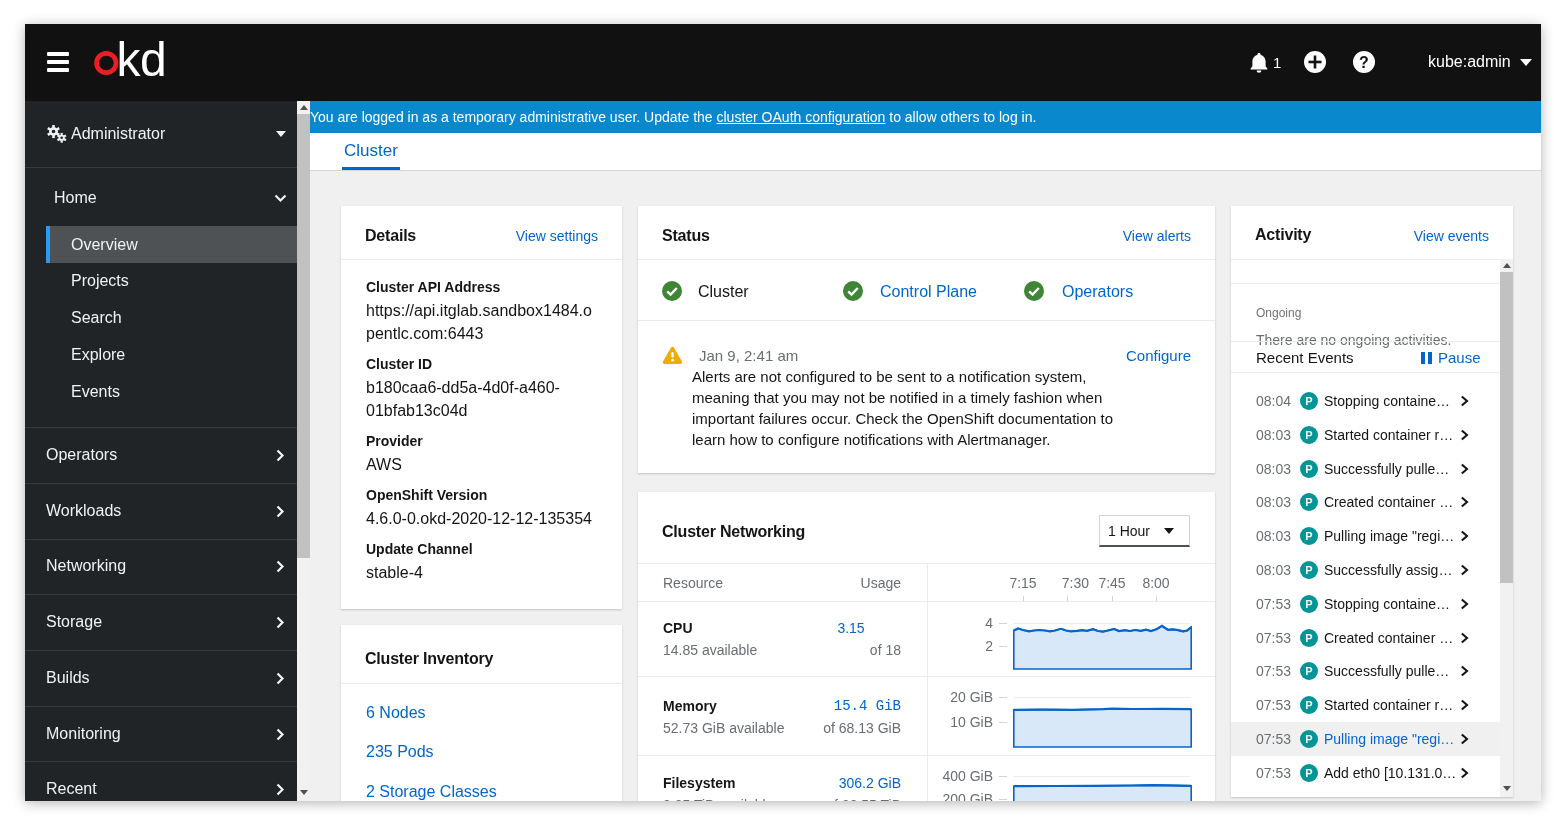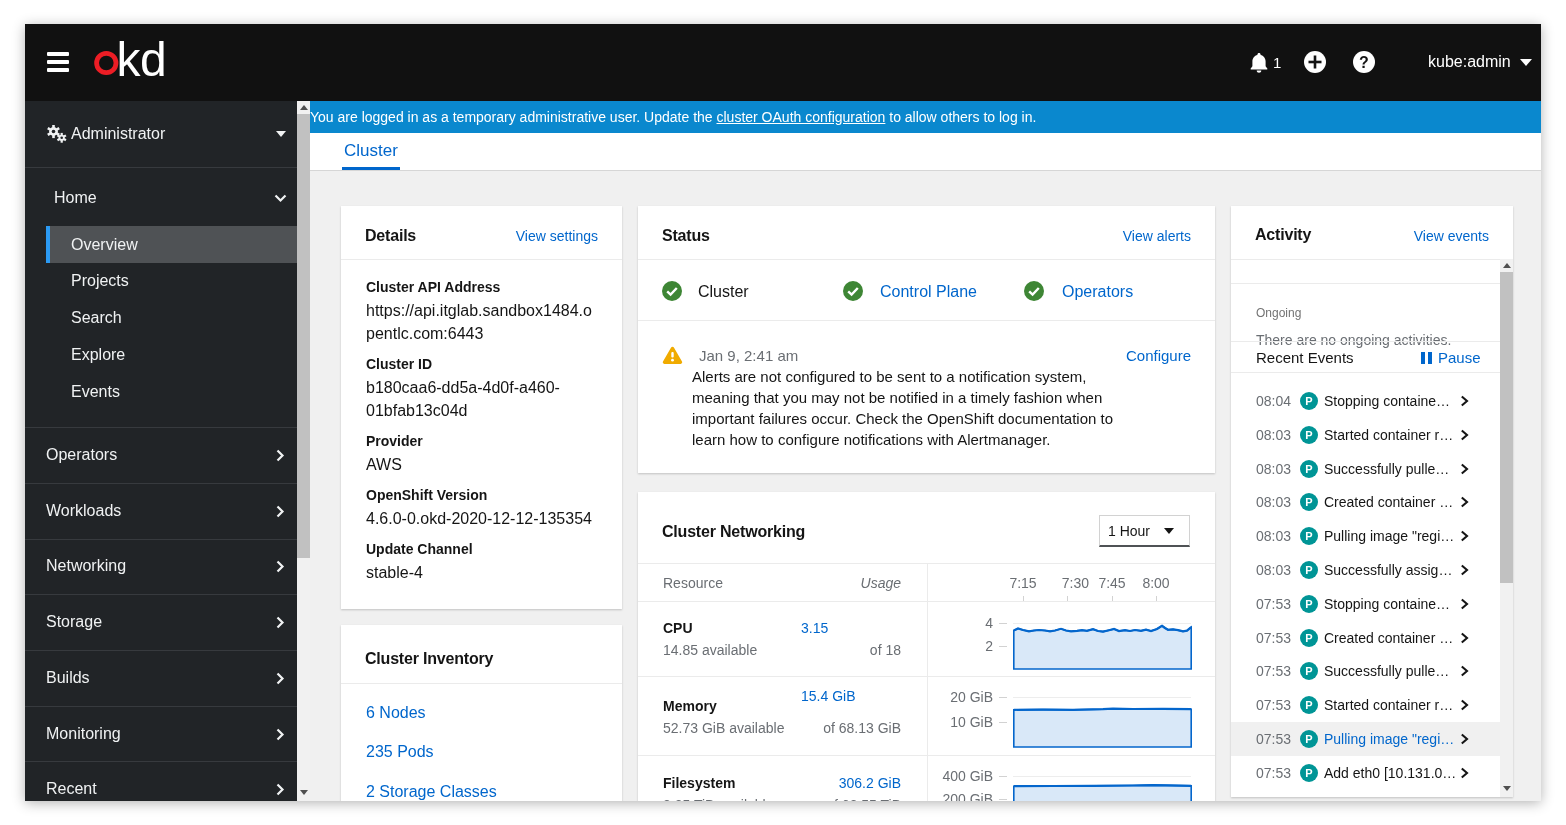--- a/index.html
+++ b/index.html
@@ -229,49 +229,49 @@
 
   <div class="card" style="left:613px; top:468px; width:577px; height:345px;">
     <div class="ctitle" style="top:31px;">Cluster Networking</div>
     <div class="abs" style="left:461px; top:23px; width:91px; height:32px; background:#fff; border:1px solid #d2d2d2; border-bottom:2px solid #4f5255;">
       <div class="abs" style="left:8px; top:7px; font-size:14px; color:#151515;">1 Hour</div>
       <div class="tri" style="right:15px; top:12px; border-left:5.5px solid transparent; border-right:5.5px solid transparent; border-top:6px solid #151515;"></div>
     </div>
     <div class="cdiv" style="top:71px; width:577px;"></div>
     <div class="abs" style="left:289px; top:71px; width:1px; height:274px; background:#ebebeb;"></div>
     <div class="abs gray" style="left:25px; top:83px; font-size:14px;">Resource</div>
-    <div class="abs gray" style="left:163px; top:83px; width:100px; text-align:right; font-size:14px;font-style:italic;">Usage</div>
+    <div class="abs gray" style="left:163px; top:83px; width:100px; text-align:right; font-size:14px;">Usage</div>
     <div class="abs gray" style="left:363px; top:83px; width:44px; text-align:center; font-size:14px;">7:15</div>
     <div class="abs gray" style="left:407px; top:83px; width:44px; text-align:right; font-size:14px;">7:30</div>
     <div class="abs gray" style="left:452px; top:83px; width:44px; text-align:center; font-size:14px;">7:45</div>
     <div class="abs gray" style="left:496px; top:83px; width:44px; text-align:center; font-size:14px;">8:00</div>
     <div class="abs" style="left:385px; top:104px; width:1px; height:5px; background:#d2d2d2;"></div>
     <div class="abs" style="left:429px; top:104px; width:1px; height:5px; background:#d2d2d2;"></div>
     <div class="abs" style="left:474px; top:104px; width:1px; height:5px; background:#d2d2d2;"></div>
     <div class="abs" style="left:518px; top:104px; width:1px; height:5px; background:#d2d2d2;"></div>
     <div class="cdiv" style="top:109px; width:577px;"></div>
 
     <div class="abs lbl" style="left:25px; top:128px;">CPU</div>
-    <div class="abs blue" style="left:163px; top:128px; width:100px; text-align:left; font-size:14px;">3.15</div>
+    <div class="abs blue" style="left:163px; top:128px; width:100px; text-align:center; font-size:14px;">3.15</div>
     <div class="abs gray" style="left:25px; top:150px; font-size:14px;">14.85 available</div>
     <div class="abs gray" style="left:163px; top:150px; width:100px; text-align:right; font-size:14px;">of 18</div>
     <div class="abs gray" style="left:315px; top:123px; width:40px; text-align:right; font-size:14px;">4</div>
     <div class="abs gray" style="left:315px; top:146px; width:40px; text-align:right; font-size:14px;">2</div>
     <div class="abs" style="left:361px; top:131px; width:8px; height:1px; background:#d2d2d2;"></div>
     <div class="abs" style="left:361px; top:154px; width:8px; height:1px; background:#d2d2d2;"></div>
     <div class="abs" style="left:375px; top:131px; width:178px; height:1px; background:#ededed;"></div>
     <div class="abs" style="left:375px; top:154px; width:178px; height:1px; background:#ededed;"></div>
     <svg class="abs" style="left:375px; top:124px;" width="179" height="54" viewBox="0 0 179 54">
       <path d="M0.8 14.5 L5 12.5 L10 14 L16 15.3 L21 14.5 L26 14 L32 14.5 L37 15.3 L42 14.5 L48 12.8 L53 14.5 L58 15.3 L64 14.8 L69 14.2 L74 14.8 L80 13.2 L85 15 L90 15.6 L96 14.2 L101 13 L106 15 L112 14.2 L117 15 L122 14 L128 14.8 L133 13.6 L138 15 L144 13 L149 9.8 L152 12 L155 13.8 L160 13.4 L165 14.2 L170 15.4 L174 14.6 L178.2 11.2 L178.2 53 L0.8 53 Z" fill="#d9e8f8" stroke="#0466cc" stroke-width="1.6"></path>
       <path d="M0.8 14.5 L5 12.5 L10 14 L16 15.3 L21 14.5 L26 14 L32 14.5 L37 15.3 L42 14.5 L48 12.8 L53 14.5 L58 15.3 L64 14.8 L69 14.2 L74 14.8 L80 13.2 L85 15 L90 15.6 L96 14.2 L101 13 L106 15 L112 14.2 L117 15 L122 14 L128 14.8 L133 13.6 L138 15 L144 13 L149 9.8 L152 12 L155 13.8 L160 13.4 L165 14.2 L170 15.4 L174 14.6 L178.2 11.2" fill="none" stroke="#0466cc" stroke-width="2.2"></path>
     </svg>
     <div class="cdiv" style="top:184px; width:577px;"></div>
 
     <div class="abs lbl" style="left:25px; top:206px;">Memory</div>
-    <div class="abs blue" style="left:163px; top:196px; width:100px; font-size:14px;">15.4 GiB</div>
+    <div class="abs blue" style="left:163px; top:206px; width:100px; text-align:right; font-size:14px;font-family:Liberation Mono, monospace;">15.4 GiB</div>
     <div class="abs gray" style="left:25px; top:228px; font-size:14px;">52.73 GiB available</div>
     <div class="abs gray" style="left:163px; top:228px; width:100px; text-align:right; font-size:14px;">of 68.13 GiB</div>
     <div class="abs gray" style="left:309px; top:197px; width:46px; text-align:right; font-size:14px;">20 GiB</div>
     <div class="abs gray" style="left:309px; top:222px; width:46px; text-align:right; font-size:14px;">10 GiB</div>
     <div class="abs" style="left:361px; top:205px; width:8px; height:1px; background:#d2d2d2;"></div>
     <div class="abs" style="left:361px; top:230px; width:8px; height:1px; background:#d2d2d2;"></div>
     <div class="abs" style="left:375px; top:205px; width:178px; height:1px; background:#ededed;"></div>
     <div class="abs" style="left:375px; top:230px; width:178px; height:1px; background:#ededed;"></div>
     <svg class="abs" style="left:375px; top:200px;" width="179" height="56" viewBox="0 0 179 56">
       <path d="M0.8 17.8 L30 17.6 L60 17.8 L90 17.2 L100 16.7 L120 17 L150 16.8 L178.2 17.2 L178.2 55 L0.8 55 Z" fill="#d9e8f8" stroke="#0466cc" stroke-width="1.6"></path>

